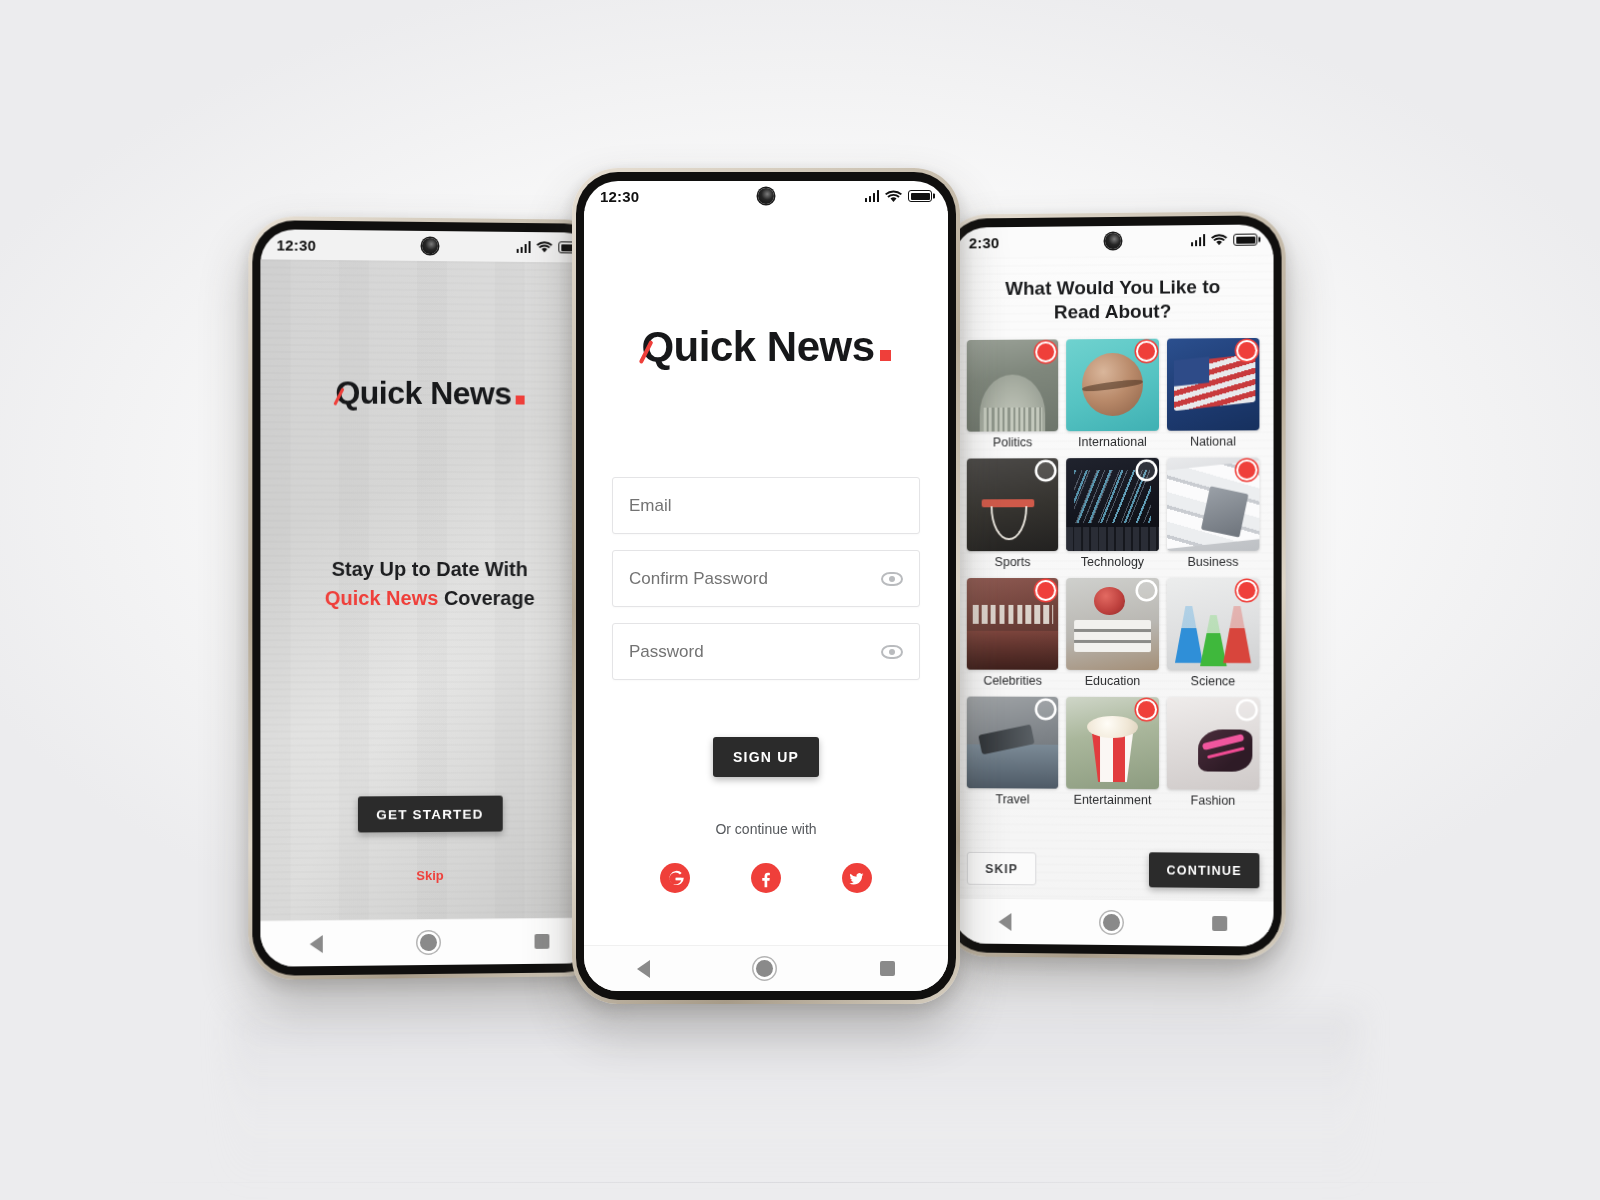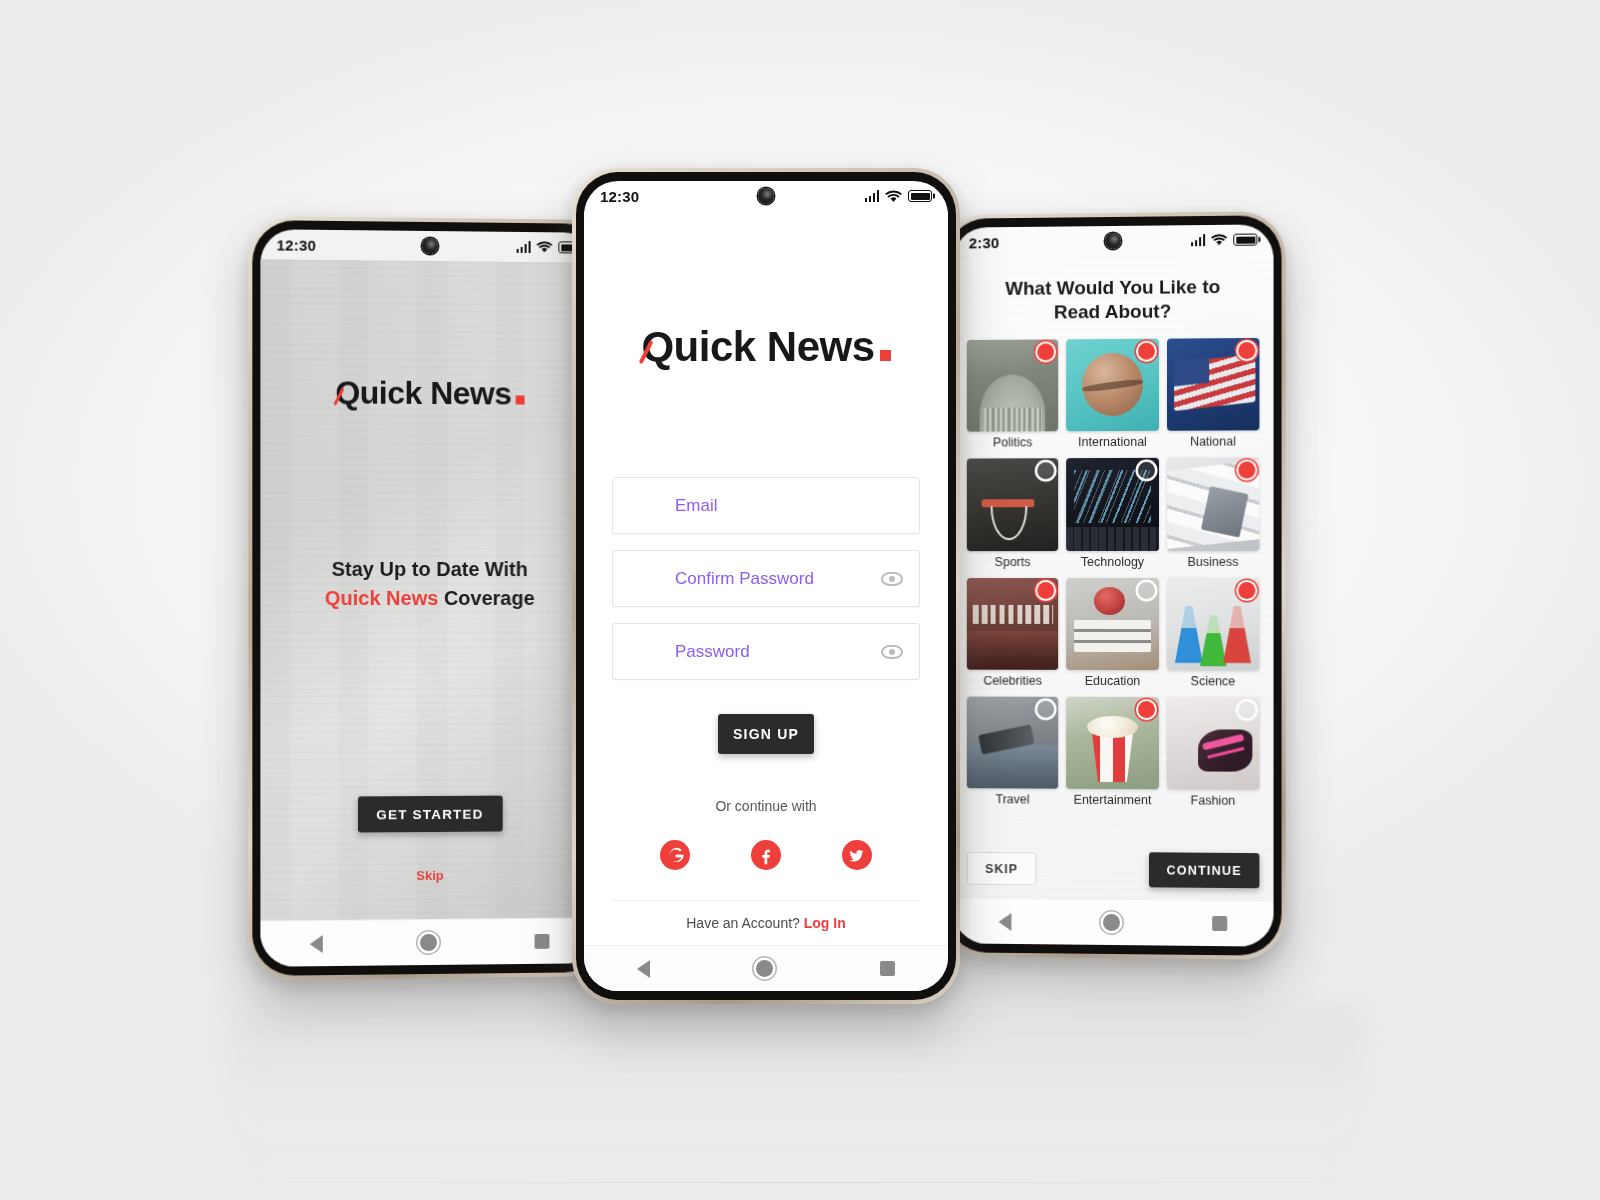--- a/index.html
+++ b/index.html
@@ -199,21 +199,21 @@
   .field {
     height: 57px;
     border: 1px solid #e4e4e6;
     border-radius: 3px;
     background: #fff;
     display: flex;
     align-items: center;
     padding: 0 16px;
     box-shadow: 0 1px 2px rgba(0,0,0,0.025);
   }
-  .field .ph { font-size: 17px; color: #8b5cf6; margin-left: 46px; }
+  .field .ph { font-size: 17px; color: #737373; }
   .eye {
     margin-left: auto;
     width: 22px; height: 14px;
     position: relative;
   }
   .eye::before {
     content: "";
     position: absolute; inset: 0;
     border: 2px solid #b9bbbe;
     border-radius: 50% 50% 50% 50% / 60% 60% 60% 60%;
@@ -234,22 +234,22 @@
     color: #fff;
     border: none;
     border-radius: 3px;
     font-weight: bold;
     letter-spacing: 1.2px;
     cursor: pointer;
     box-shadow: 0 3px 7px rgba(0,0,0,0.28);
     font-family: "Liberation Sans", sans-serif;
   }
   .signup-btn {
-    margin-top: 34px;
-    width: 96px; height: 40px;
+    margin-top: 57px;
+    width: 106px; height: 40px;
     font-size: 14px;
   }
 
   .or-text { margin-top: 44px; font-size: 14px; color: #55585c; }
 
   .socials {
     margin-top: 26px;
     width: 100%;
     display: flex;
     justify-content: space-around;
@@ -752,23 +752,20 @@
                   <path d="M14.2 23v-8.3h2.8l.4-3.2h-3.2V9.4c0-.9.3-1.6 1.6-1.6h1.7V4.9c-.3 0-1.3-.1-2.5-.1-2.5 0-4.2 1.5-4.2 4.3v2.4H7.9v3.2h2.9V23Z"></path>
                 </svg>
             </div>
             <div class="social">
               <svg viewBox="0 0 24 24">
                   <path d="M21 6.9c-.7.3-1.4.5-2.1.6.8-.5 1.3-1.2 1.6-2-.7.4-1.5.7-2.3.9a3.6 3.6 0 0 0-6.2 3.3A10.3 10.3 0 0 1 4.4 5.9a3.6 3.6 0 0 0 1.1 4.8c-.6 0-1.1-.2-1.6-.4a3.6 3.6 0 0 0 2.9 3.5c-.5.2-1.1.2-1.7.1a3.6 3.6 0 0 0 3.4 2.5A7.3 7.3 0 0 1 3 17.9a10.3 10.3 0 0 0 5.6 1.6c6.7 0 10.4-5.6 10.4-10.4v-.5c.7-.5 1.3-1.1 1.8-1.8Z"></path>
                 </svg>
             </div>
           </div>
 
-          <div class="account-row">
-            <span>Have an Account? </span><span class="login-link">Log In</span>
-          </div>
 
         </div>
 
         <div class="navbar">
           <span class="nav-back"></span>
           <span class="nav-home"></span>
           <span class="nav-recent"></span>
         </div>
 
       </div>

